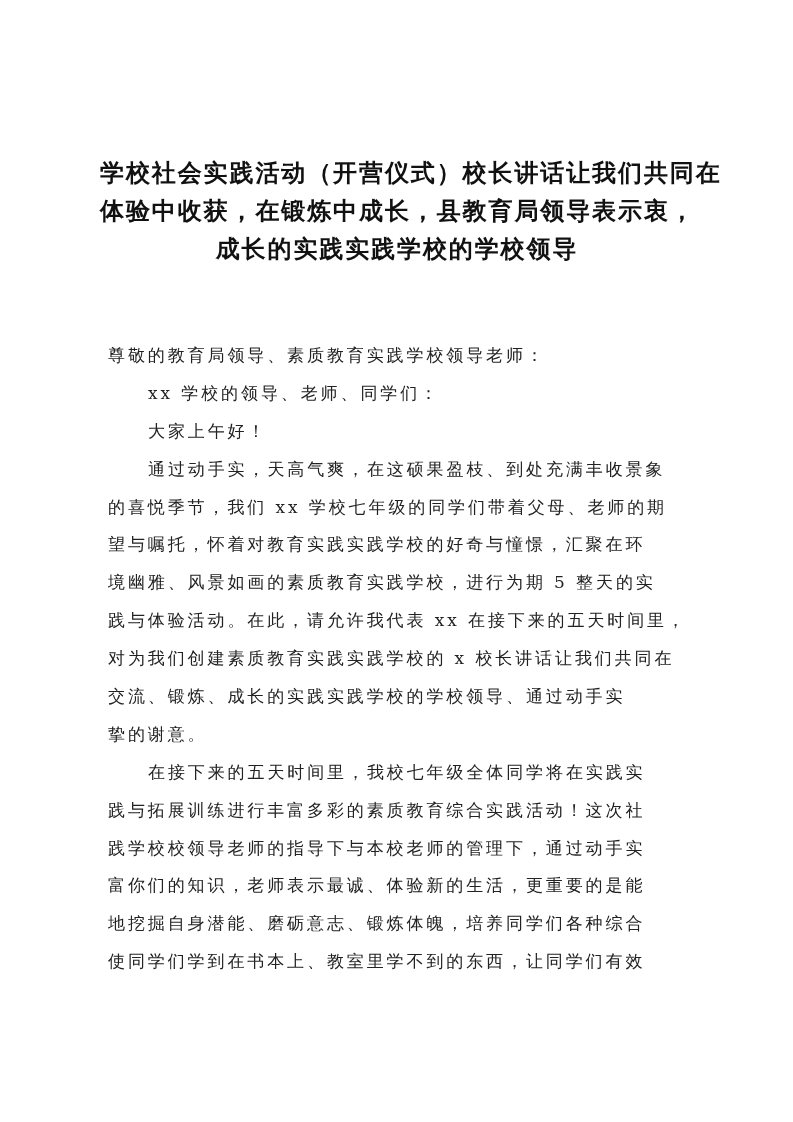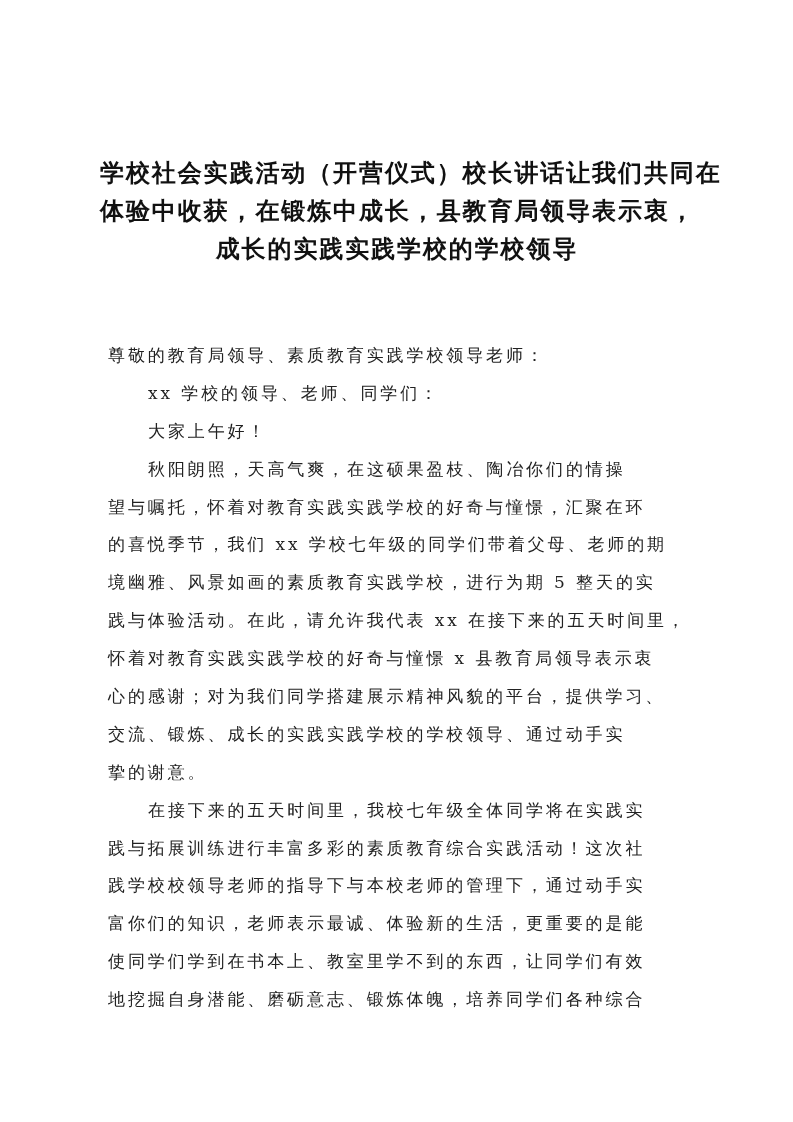--- a/index.html
+++ b/index.html
@@ -29,33 +29,32 @@
     <span class="tl">体验中收获，在锻炼中成长，县教育局领导表示衷，</span>
     <span class="tl">成长的实践实践学校的学校领导</span>
   </div>
 
   <div class="body">
     <span class="ln">尊敬的教育局领导、素质教育实践学校领导老师：</span>
     <span class="ln ind">xx 学校的领导、老师、同学们：</span>
     <span class="ln ind">大家上午好！</span>
 
     <div>
-      <span class="ln ind">秋阳朗照，天高气爽，在这硕果盈枝、陶冶你们的情操</span>
+      <span class="ln ind">通过动手实，天高气爽，在这硕果盈枝、到处充满丰收景象</span>
+      <span class="ln">的喜悦季节，我们 xx 学校七年级的同学们带着父母、老师的期</span>
       <span class="ln">望与嘱托，怀着对教育实践实践学校的好奇与憧憬，汇聚在环</span>
-      <span class="ln">的喜悦季节，我们 xx 学校七年级的同学们带着父母、老师的期</span>
       <span class="ln">境幽雅、风景如画的素质教育实践学校，进行为期 5 整天的实</span>
       <span class="ln">践与体验活动。在此，请允许我代表 xx 在接下来的五天时间里，</span>
-      <span class="ln">怀着对教育实践实践学校的好奇与憧憬 x 县教育局领导表示衷</span>
-      <span class="ln">心的感谢；对为我们同学搭建展示精神风貌的平台，提供学习、</span>
+      <span class="ln">对为我们创建素质教育实践实践学校的 x 校长讲话让我们共同在</span>
       <span class="ln">交流、锻炼、成长的实践实践学校的学校领导、通过动手实</span>
       <span class="ln">挚的谢意。</span>
     </div>
 
     <div>
       <span class="ln ind">在接下来的五天时间里，我校七年级全体同学将在实践实</span>
       <span class="ln">践与拓展训练进行丰富多彩的素质教育综合实践活动！这次社</span>
       <span class="ln">践学校校领导老师的指导下与本校老师的管理下，通过动手实</span>
       <span class="ln">富你们的知识，老师表示最诚、体验新的生活，更重要的是能</span>
+      <span class="ln">地挖掘自身潜能、磨砺意志、锻炼体魄，培养同学们各种综合</span>
       <span class="ln">使同学们学到在书本上、教室里学不到的东西，让同学们有效</span>
-      <span class="ln">地挖掘自身潜能、磨砺意志、锻炼体魄，培养同学们各种综合</span>
     </div>
   </div>
 </div>
 
 </body></html>

